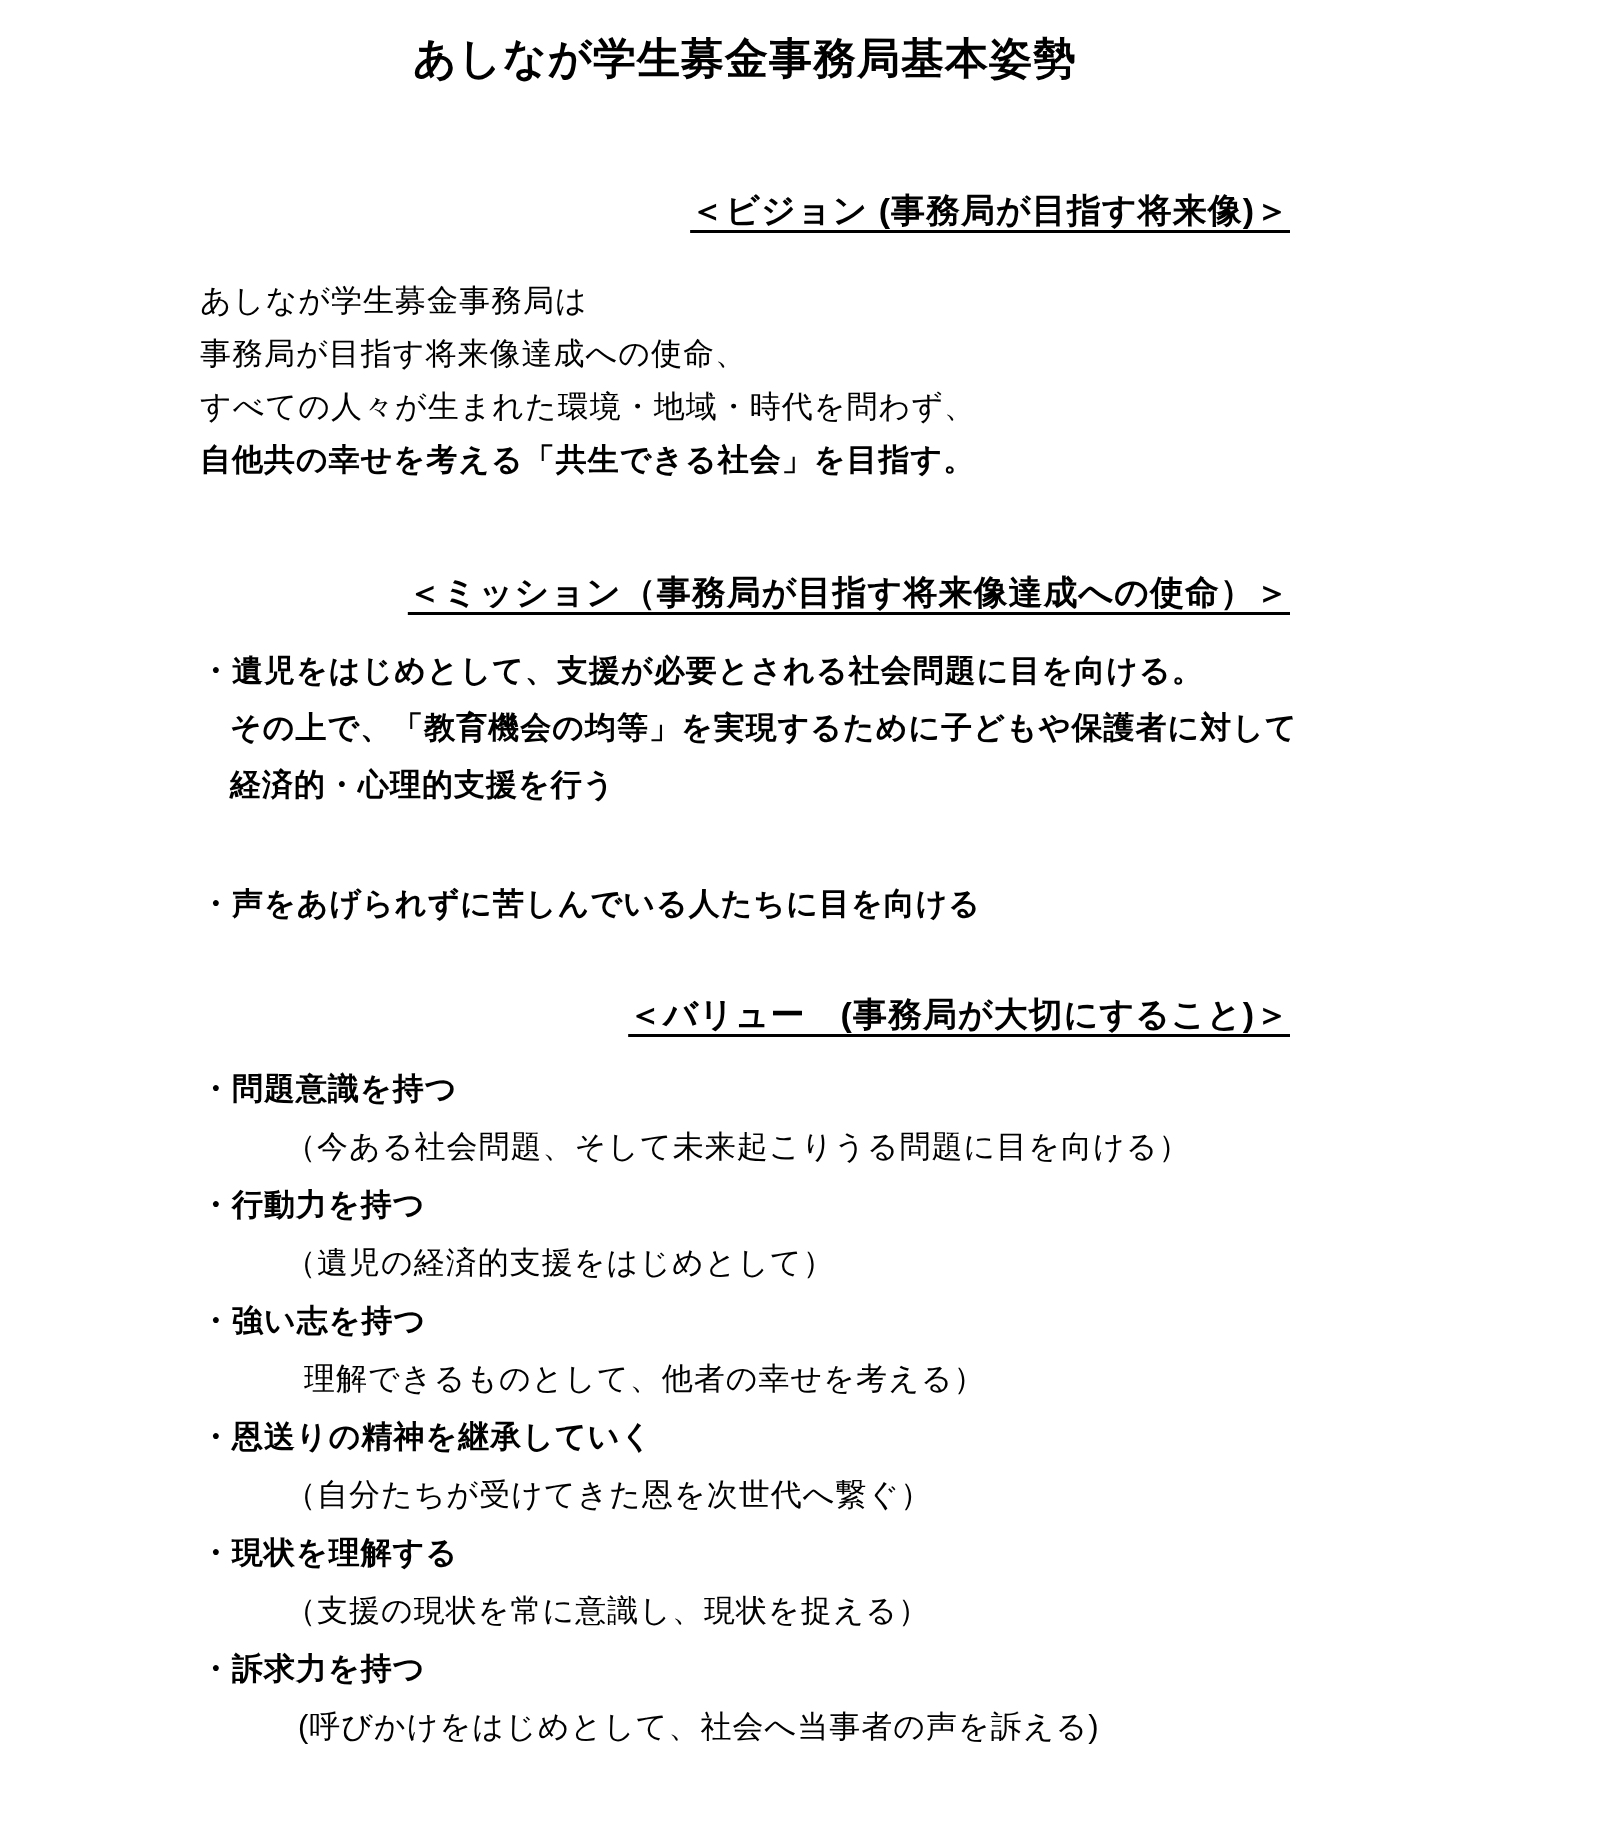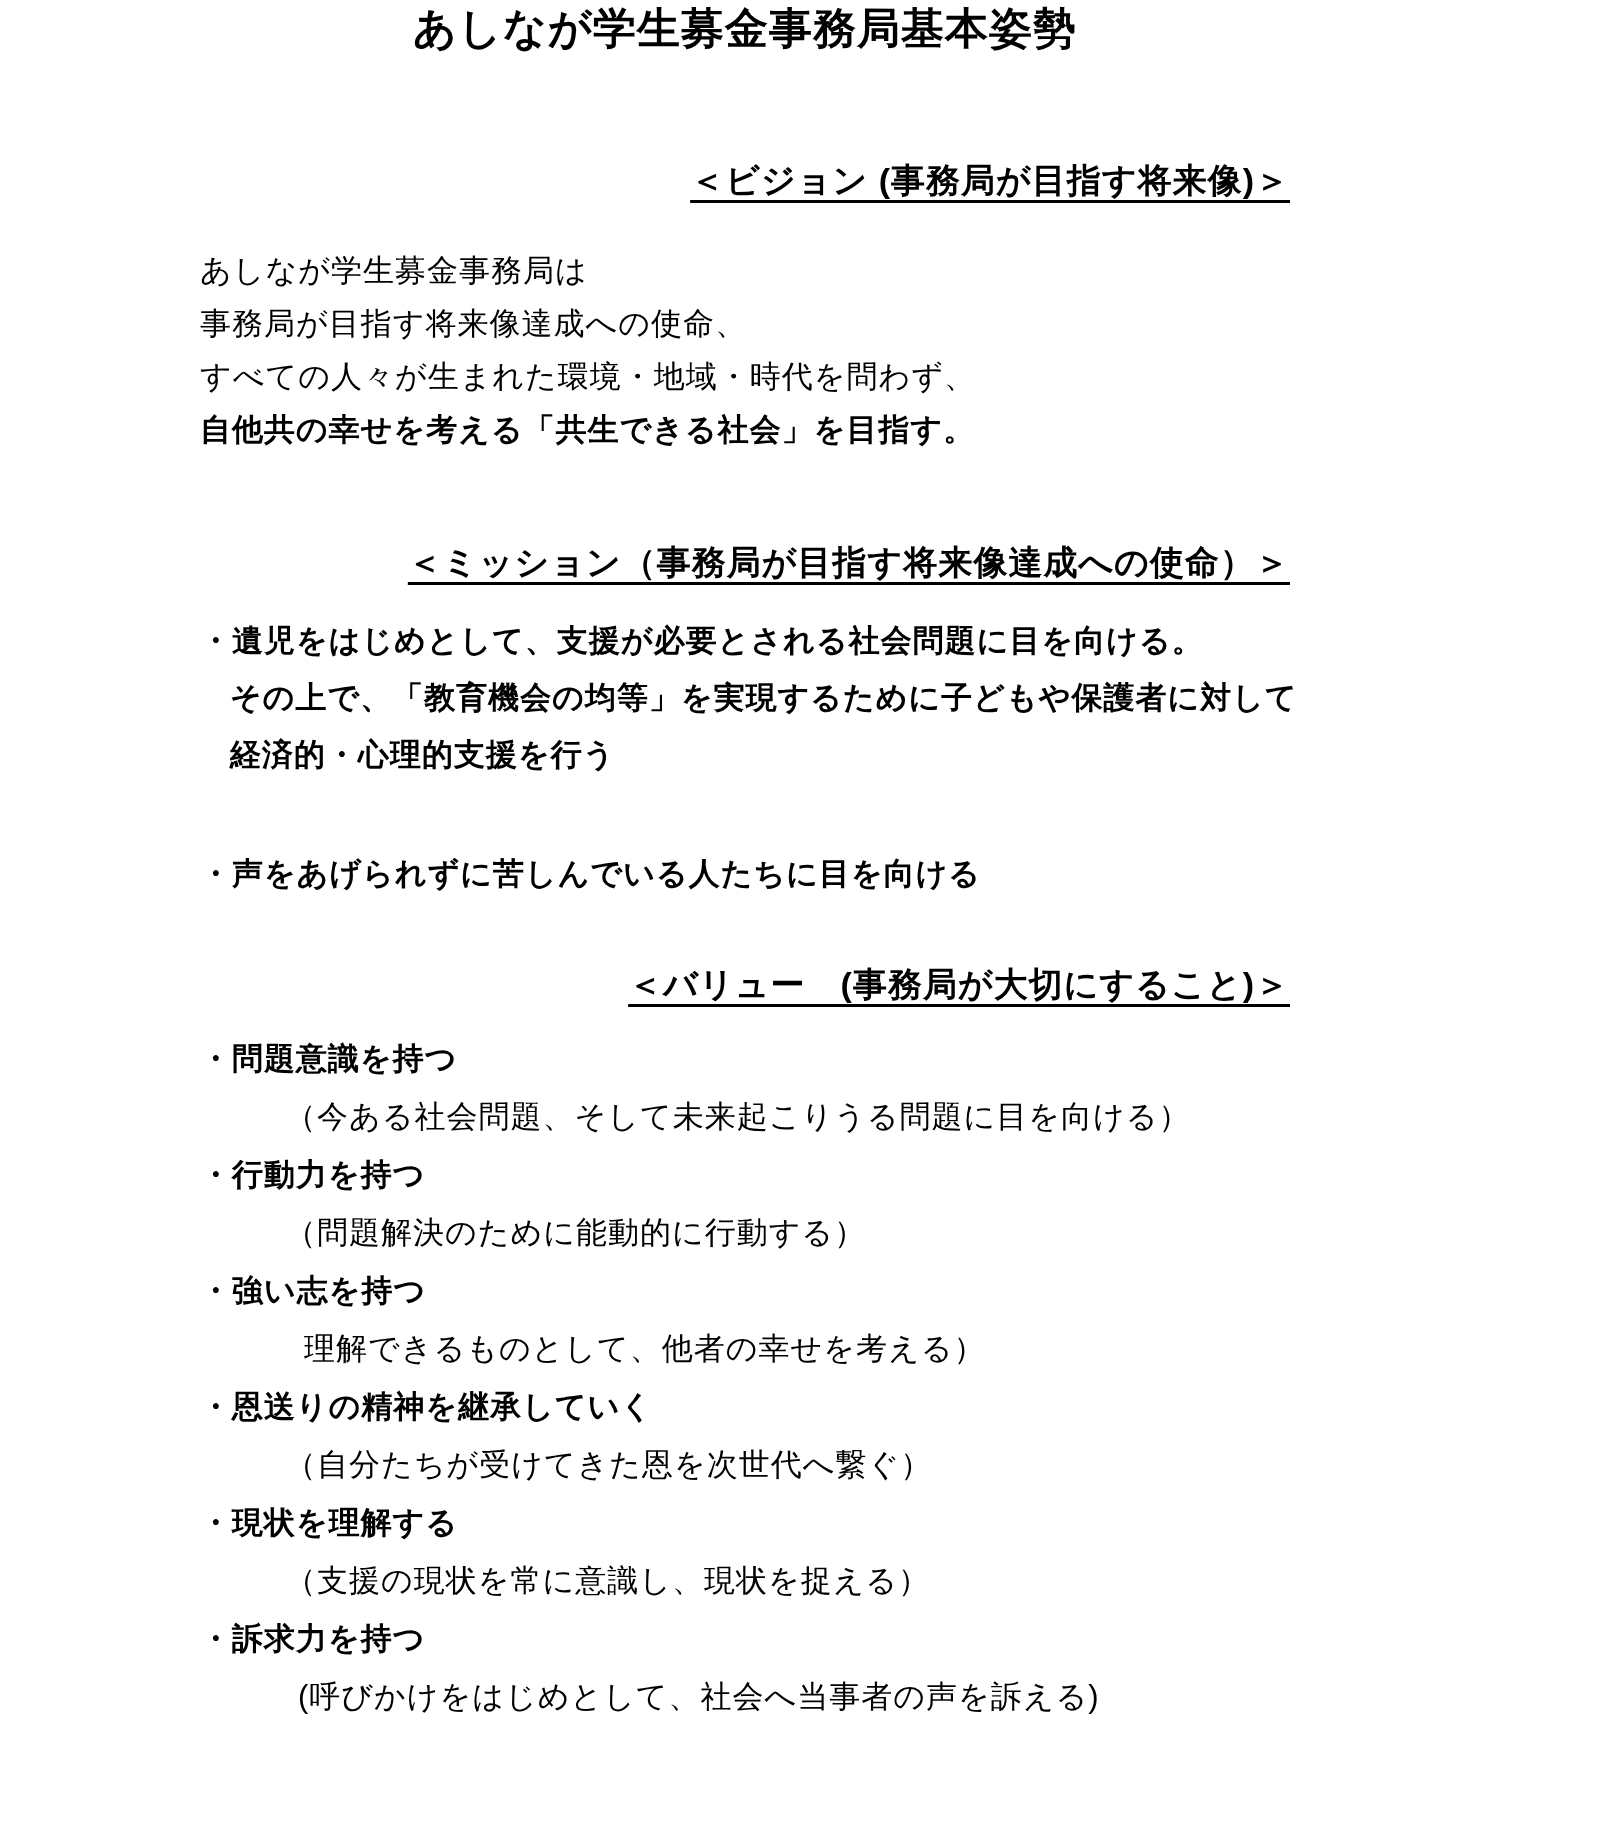--- a/index.html
+++ b/index.html
@@ -14,20 +14,21 @@
     width: 1600px;
     height: 1830px;
     background: #ffffff;
     overflow: hidden;
   }
   .content {
     margin-left: 200px;
     width: 1090px;
   }
   .title {
+    padding-top: 30px;
     font-size: 43px;
     font-weight: bold;
     text-align: center;
     letter-spacing: 1px;
   }
   h2.heading {
     font-size: 34px;
     font-weight: bold;
     text-decoration: underline;
     text-decoration-thickness: 3px;
@@ -96,21 +97,21 @@
       <h2 class="heading">＜バリュー　(事務局が大切にすること)＞</h2>
       <div class="vlist">
 
         <div class="vitem">
           <p class="line bold">・問題意識を持つ</p>
           <p class="line desc">（今ある社会問題、そして未来起こりうる問題に目を向ける）</p>
         </div>
 
         <div class="vitem">
           <p class="line bold">・行動力を持つ</p>
-          <p class="line desc">（問題解決のために能動的に行動する）</p>
+          <p class="line desc">（遺児の経済的支援をはじめとして）</p>
         </div>
 
         <div class="vitem">
           <p class="line bold">・強い志を持つ</p>
           <p class="line desc-cont">理解できるものとして、他者の幸せを考える）</p>
         </div>
 
         <div class="vitem">
           <p class="line bold">・恩送りの精神を継承していく</p>
           <p class="line desc">（自分たちが受けてきた恩を次世代へ繋ぐ）</p>

